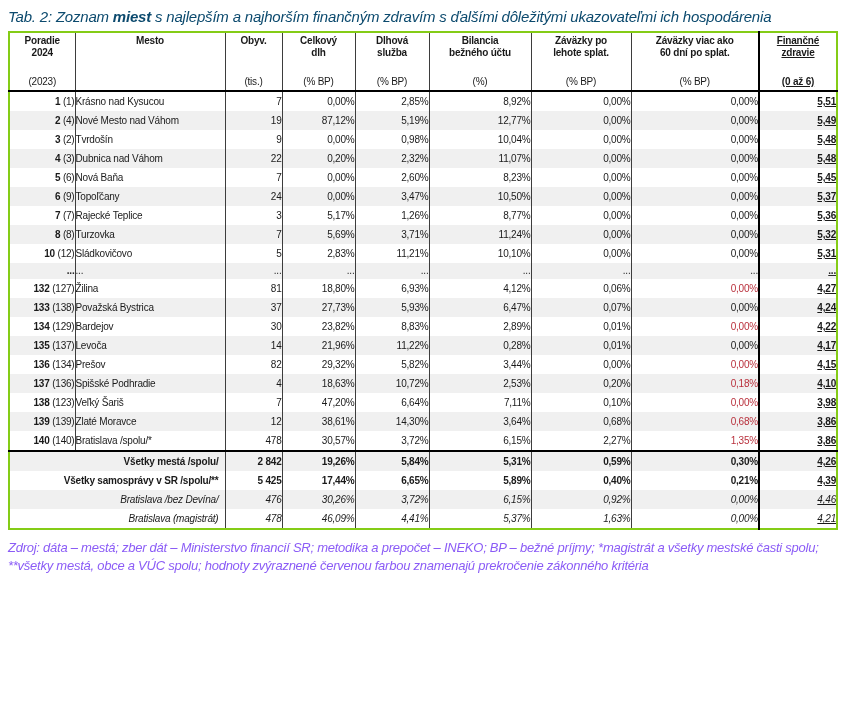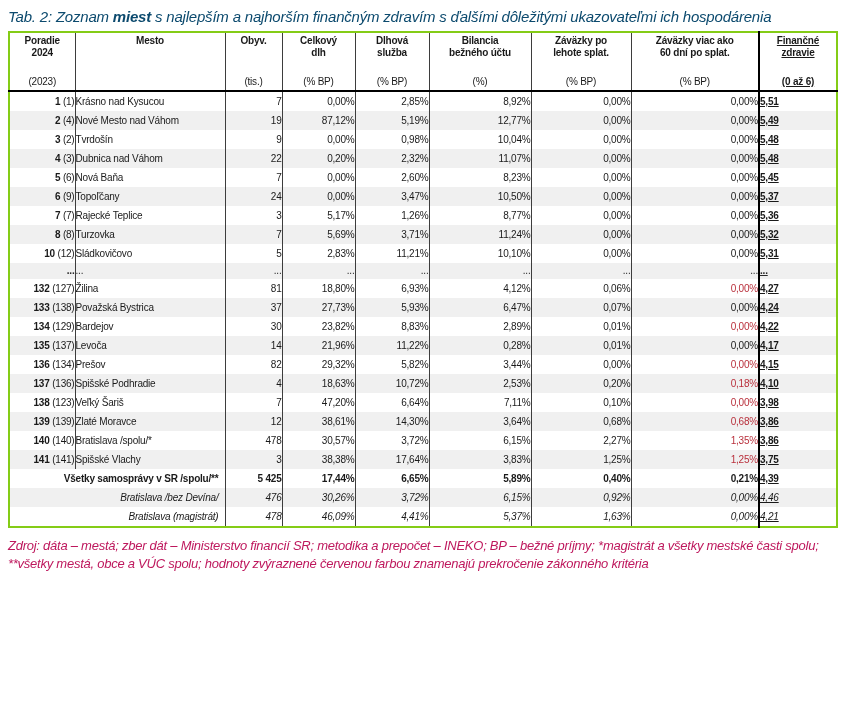--- a/index.html
+++ b/index.html
@@ -54,38 +54,38 @@
   
   .fin tbody td { height:19px; line-height:19px; }
   .fin tbody tr:nth-child(even) { background:#f0f0f0; }
   .fin tbody tr.dots td { height:16px; line-height:16px; color:#2b2b2b; }
 
   .rank { text-align:right; padding-right:7px; }
   .rank b { font-weight:bold; }
   .city { text-align:left; padding-left:6px; }
   .num  { text-align:right; padding-right:9px; }
   .pct  { text-align:right; padding-right:8px; }
-  .hlth { text-align:left; padding-right:10px; font-weight:bold; }
+  .hlth { text-align:right; padding-right:10px; font-weight:bold; }
   .red  { color:#b9303c; }
 
   
   .fin tr.sum-first td { border-top:2px solid #000; }
   .fin td.sumlabel { text-align:right; padding-right:6px; }
   .fin tr.sum-bold td { font-weight:bold; }
   .fin tr.sum-italic td { font-style:italic; font-weight:normal; }
   .fin tr.sum-italic td.hlth { font-weight:normal; }
 
   .footnote {
     margin-top:9px;
     width:826px;
     font-style:italic;
     font-size:13px;
     letter-spacing:-0.25px;
     line-height:1.42;
-    color:#be185d;
+    color:#8b5cf6;
   }
 </style>
 </head>
 <body>
 
 <div class="page">
 
   <div class="caption"><span>Tab. 2: Zoznam </span><b>miest</b><span> s najlepším a najhorším finančným zdravím s ďalšími dôležitými ukazovateľmi ich hospodárenia</span></div>
 
   <table class="fin">
@@ -388,30 +388,29 @@
           <td class="rank c0"><b>140</b> (140)</td>
           <td class="city c1">Bratislava /spolu/*</td>
           <td class="num c2">478</td>
           <td class="pct c3">30,57%</td>
           <td class="pct c4">3,72%</td>
           <td class="pct c5">6,15%</td>
           <td class="pct c6">2,27%</td>
           <td class="pct c7 red">1,35%</td>
           <td class="hlth c8">3,86</td>
         </tr>
-        <tr>
-          <td class="rank c0"><b>141</b> (141)</td>
-          <td class="city c1">Spišské Vlachy</td>
-          <td class="num c2">3</td>
-          <td class="pct c3">38,38%</td>
-          <td class="pct c4">17,64%</td>
-          <td class="pct c5">3,83%</td>
-          <td class="pct c6">1,25%</td>
-          <td class="pct c7 red">1,25%</td>
-          <td class="hlth c8">3,75</td>
+        <tr class="sum-first sum-bold">
+          <td colspan="2" class="sumlabel c0">Všetky mestá /spolu/</td>
+          <td class="num c2">2 842</td>
+          <td class="pct c3">19,26%</td>
+          <td class="pct c4">5,84%</td>
+          <td class="pct c5">5,31%</td>
+          <td class="pct c6">0,59%</td>
+          <td class="pct c7">0,30%</td>
+          <td class="hlth c8">4,26</td>
         </tr>
         <tr class="sum-bold">
           <td colspan="2" class="sumlabel c0">Všetky samosprávy v SR /spolu/**</td>
           <td class="num c2">5 425</td>
           <td class="pct c3">17,44%</td>
           <td class="pct c4">6,65%</td>
           <td class="pct c5">5,89%</td>
           <td class="pct c6">0,40%</td>
           <td class="pct c7">0,21%</td>
           <td class="hlth c8">4,39</td>

